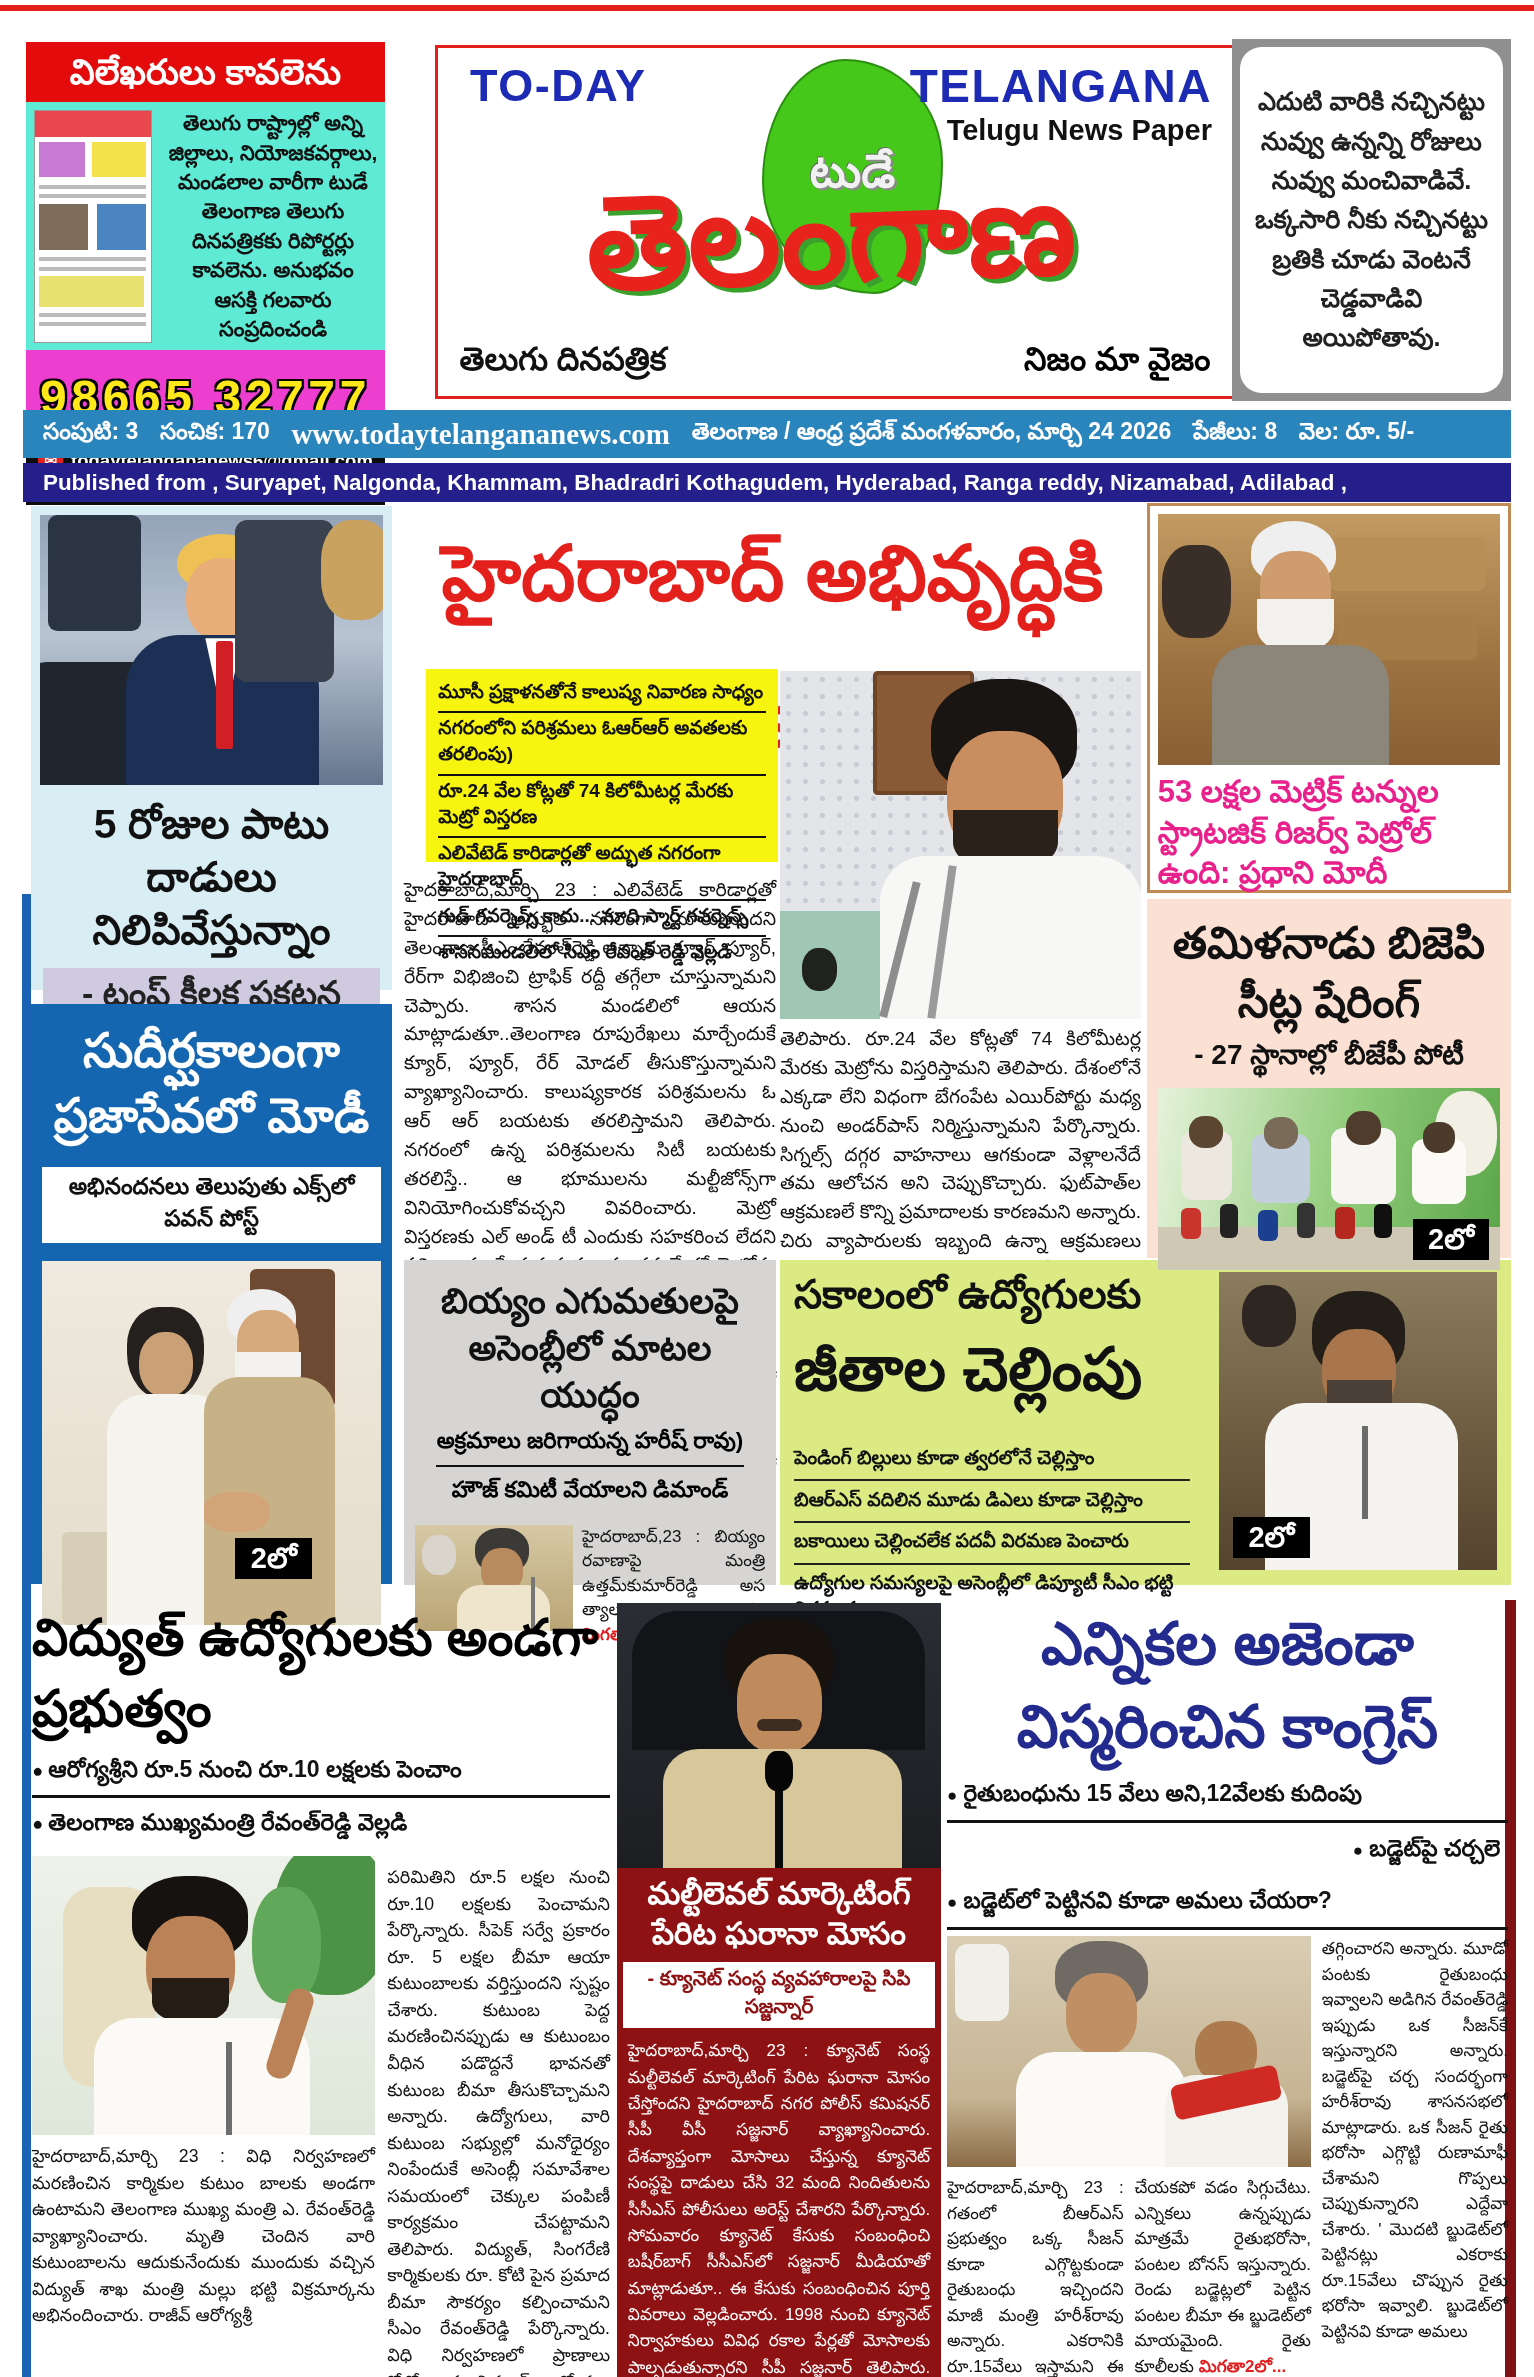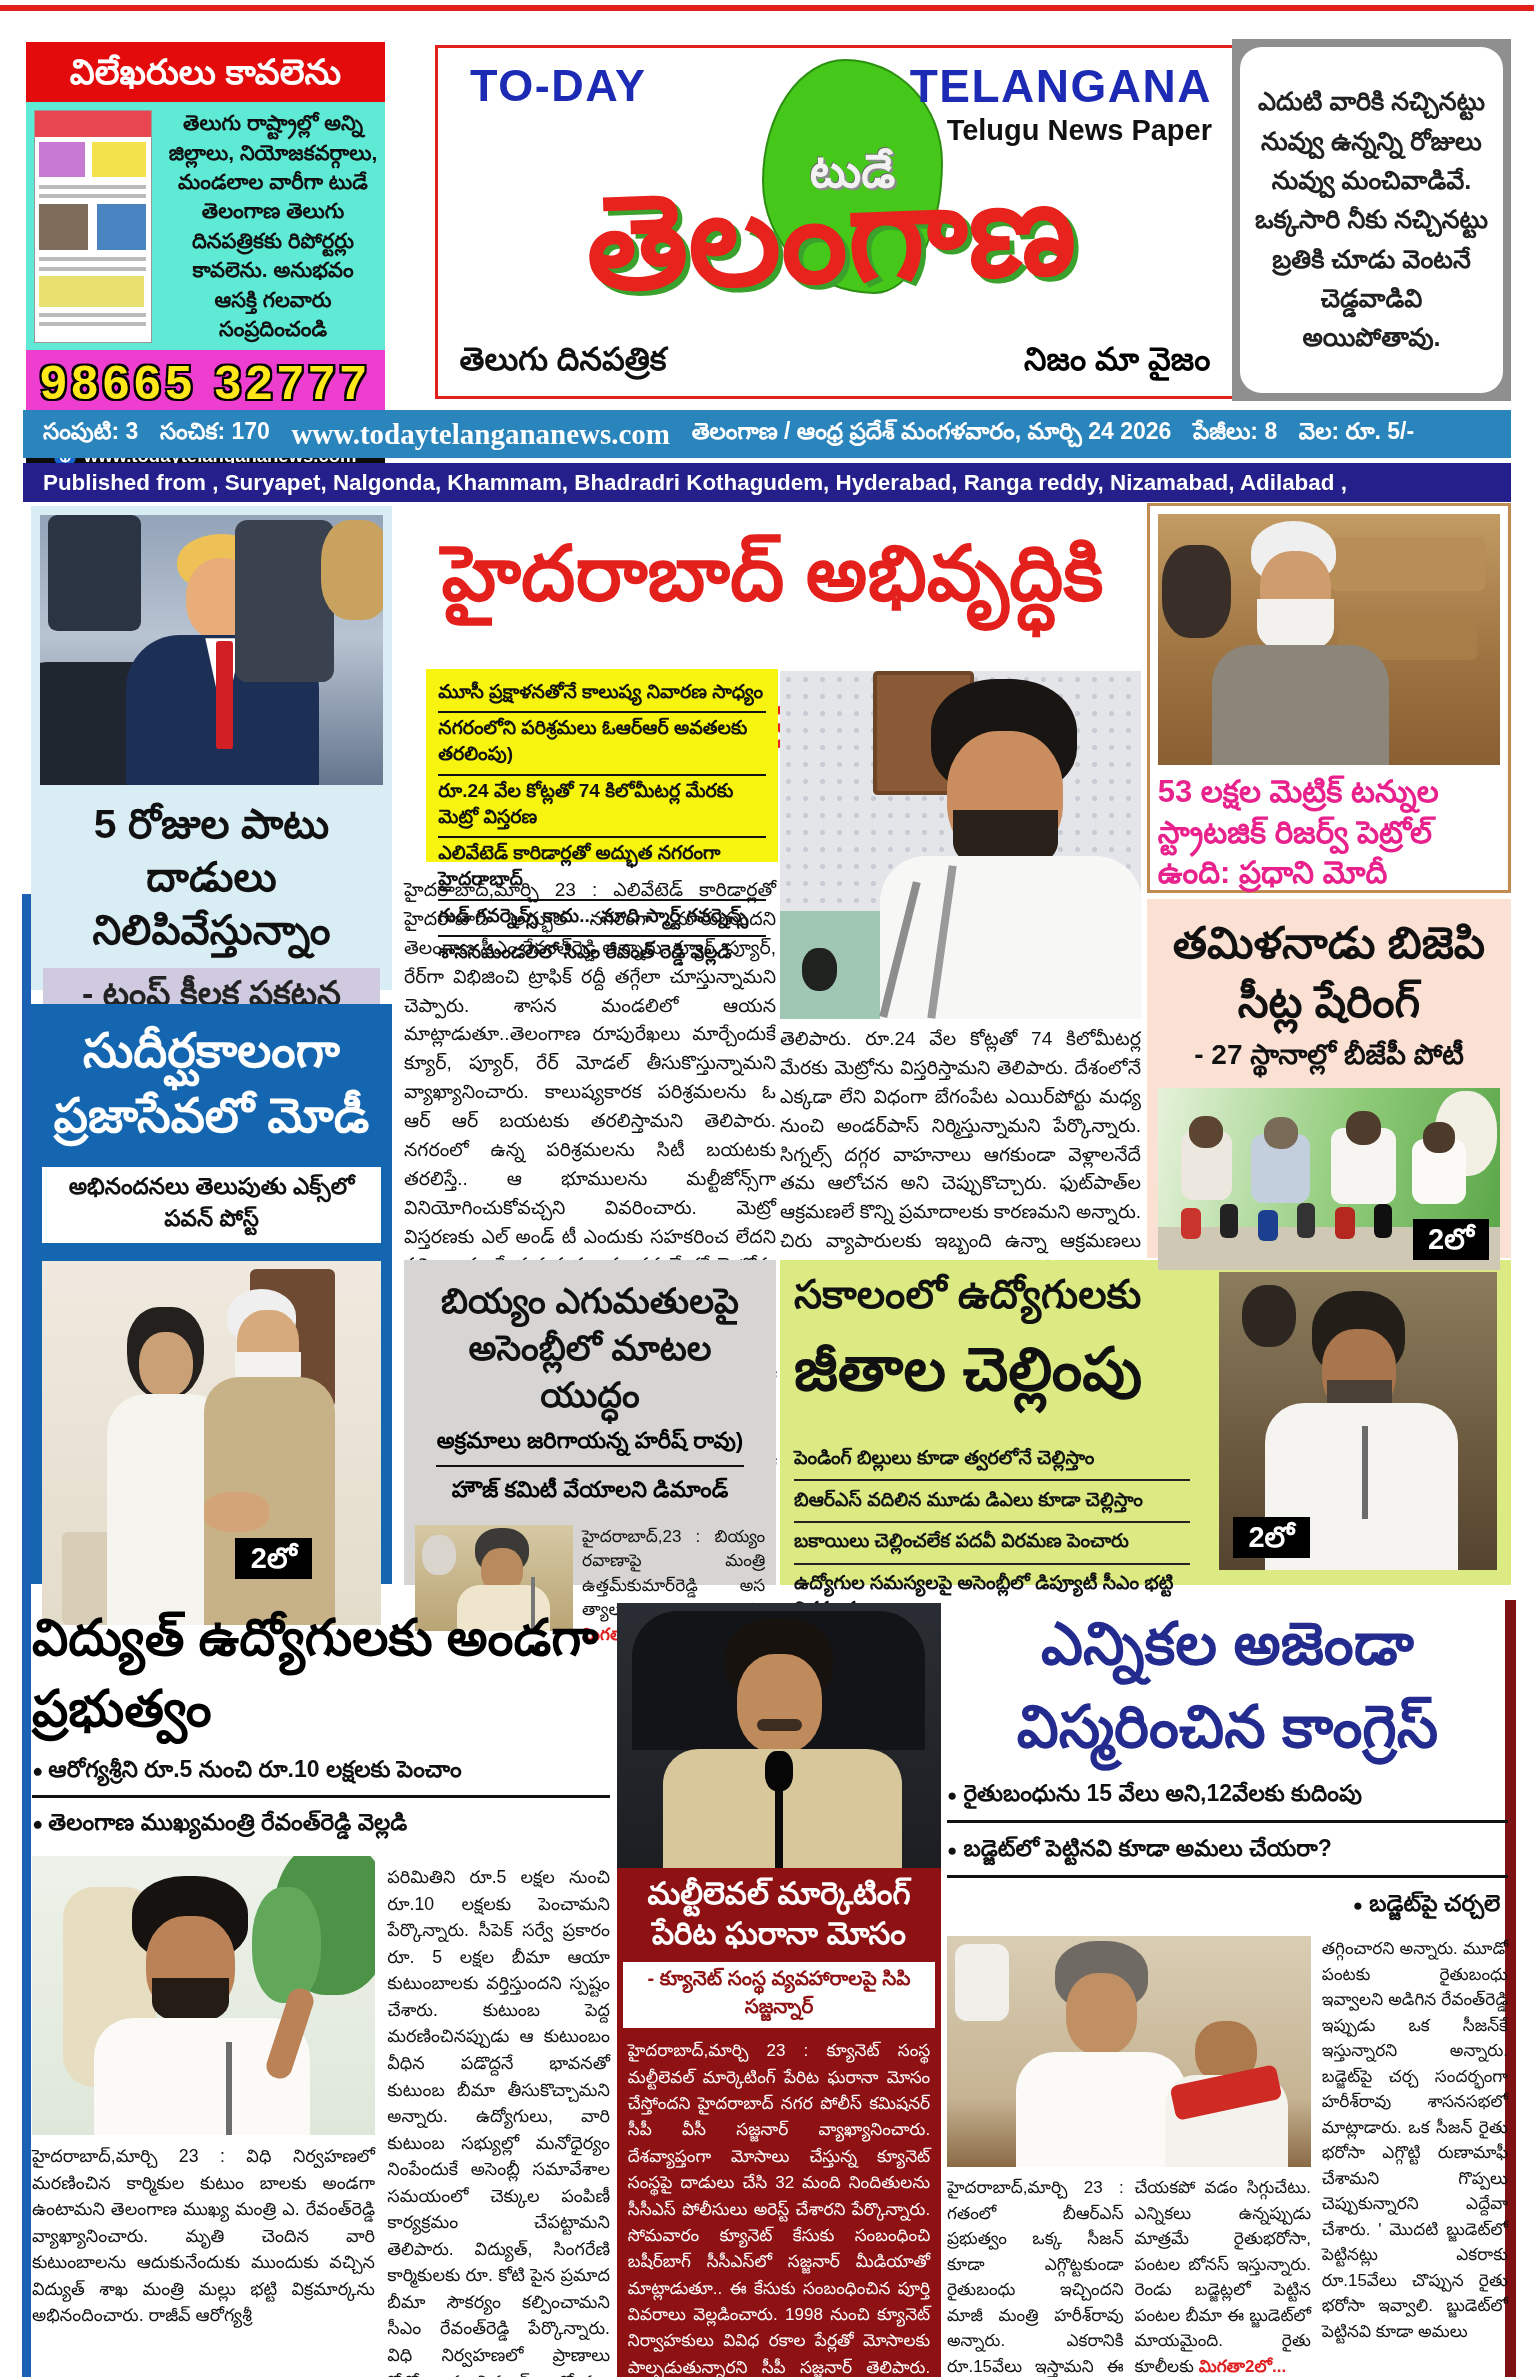--- a/index.html
+++ b/index.html
@@ -10,21 +10,21 @@
   .photo{position:relative;overflow:hidden;background:#c9c9c9;}
   .more{color:#e02020;font-weight:bold;white-space:nowrap;}
   .badge{position:absolute;background:#000;color:#fff;font-weight:bold;font-size:29px;padding:6.2px 15.4px;line-height:1;}
   
   .topline{position:absolute;left:0;top:4.6px;width:100%;height:6.2px;background:#e3201b;}
   .ad-box{left:26px;top:42px;width:359px;height:353px;display:flex;flex-direction:column;}
   .ad-head{background:#e30b0b;color:#fff;font-weight:bold;font-size:35px;text-align:center;padding:10.8px 3.1px;line-height:1.1;}
   .ad-body{background:#5eead4;flex:1;display:flex;align-items:flex-end;gap:17px;padding:6.2px 7.7px;}
   .ad-thumb{width:116px;height:231px;background:#fff;border:1.5px solid #999;position:relative;overflow:hidden;flex:none;}
   .ad-text{flex:1;font-size:21px;font-weight:bold;text-align:center;line-height:1.4;color:#111;}
-  .ad-phone{background:#ee3ecf;text-align:center;padding:5px 0;}
+  .ad-phone{background:#ee3ecf;text-align:center;padding:20px 0;}
   .ad-phone span{font-size:48px;font-weight:bold;color:#ffe81a;letter-spacing:4.6px;
     text-shadow:-2.3px -2.3px 0 #000,2.3px -2.3px 0 #000,-2.3px 2.3px 0 #000,2.3px 2.3px 0 #000;}
   .ad-black{background:#0c0c0c;color:#fff;font-size:18.5px;font-weight:bold;text-align:center;padding:4.6px 0 6.2px;line-height:1.35;}
   .ad-black .row{display:flex;align-items:center;justify-content:center;gap:7.7px;}
   .ic-mail{display:inline-block;background:#e32222;color:#fff;font-size:15.4px;padding:0.8px 6.2px;border-radius:3.1px;}
   .ic-globe{display:inline-block;background:#1565c9;color:#fff;font-size:15.4px;width:21.6px;height:21.6px;line-height:21.6px;border-radius:50%;text-align:center;}
   .logo-box{left:435px;top:45px;width:794px;height:348px;background:#fff;border:3.1px solid #e3201b;}
   .lg-today{position:absolute;left:32px;top:12.3px;font-size:45px;font-weight:bold;color:#1d2bb4;letter-spacing:1.5px;}
   .lg-map{position:absolute;left:324px;top:10.8px;width:177px;height:231px;background:#45c819;border:2.3px solid #2c8f12;
     border-radius:46% 54% 38% 62% / 52% 44% 56% 48%;display:flex;align-items:center;justify-content:center;}
@@ -379,22 +379,22 @@
     <div class="qnet-strip">- క్యూనెట్ సంస్థ వ్యవహారాలపై సిపి సజ్జన్నార్</div>
     <p>
       <span>హైదరాబాద్,మార్చి 23 : క్యూనెట్ సంస్థ మల్టీలెవల్ మార్కెటింగ్ పేరిట ఘరానా మోసం చేస్తోందని హైదరాబాద్ నగర పోలీస్ కమిషనర్ సీపీ వీసీ సజ్జనార్ వ్యాఖ్యానించారు. దేశవ్యాప్తంగా మోసాలు చేస్తున్న క్యూనెట్ సంస్థపై దాడులు చేసి 32 మంది నిందితులను సీసీఎస్ పోలీసులు అరెస్ట్ చేశారని పేర్కొన్నారు. సోమవారం క్యూనెట్ కేసుకు సంబంధించి బషీర్‌బాగ్ సీసీఎస్‌లో సజ్జనార్ మీడియాతో మాట్లాడుతూ.. ఈ కేసుకు సంబంధించిన పూర్తి వివరాలు వెల్లడించారు. 1998 నుంచి క్యూనెట్ నిర్వాహకులు వివిధ రకాల పేర్లతో మోసాలకు పాల్పడుతున్నారని సీపీ సజ్జనార్ తెలిపారు. ప్రొడక్ట్ ముందు చూపెడుతూ వెనకాల మోసం చేసి డబ్బులు దండుకోవడమే క్యూనెట్ సంస్థ నిర్వాహకుల టాగెంట్ అని చెప్పుకొచ్చారు.</span>
       
     </p>
   </div>
 
   <div class="abs congress-sec">
     <h2>ఎన్నికల అజెండా విస్మరించిన కాంగ్రెస్</h2>
     <div class="cbullet">రైతుబంధును 15 వేలు అని,12వేలకు కుదింపు</div>
+    <div class="cbullet side">బడ్జెట్‌పై చర్చలె</div>
     <div class="cbullet">బడ్జెట్‌లో పెట్టినవి కూడా అమలు చేయరా?</div>
-    <div class="cbullet side">బడ్జెట్‌పై చర్చలె</div>
     <div class="cong-grid">
       <div class="cong-left">
         <div class="photo" style="height:231px;background:linear-gradient(180deg,#d9cdb4,#c6b493 70%,#8a6b46)">
           <div class="dec" style="left:7.7px;top:7.7px;width:54px;height:77px;background:#f1efe9;border-radius:12.3px"></div>
           <div class="dec" style="left:108px;top:4.6px;width:93px;height:69px;background:#6f6a63;border-radius:45% 45% 40% 40%"></div>
           <div class="dec" style="left:119px;top:37px;width:71px;height:82px;background:#c08f63;border-radius:44%"></div>
           <div class="dec" style="left:69px;top:116px;width:170px;height:116px;background:#fbfaf6;border-radius:39px 39px 0 0"></div>
           <div class="dec" style="right:54px;top:85px;width:62px;height:62px;background:#ad7a4e;border-radius:45%"></div>
           <div class="dec" style="right:23px;top:139px;width:123px;height:93px;background:#f4f2ec;border-radius:31px 31px 0 0"></div>
           <div class="dec" style="right:31px;top:139px;width:108px;height:35px;background:#cf2a24;border-radius:7.7px;transform:rotate(-12deg)"></div>

